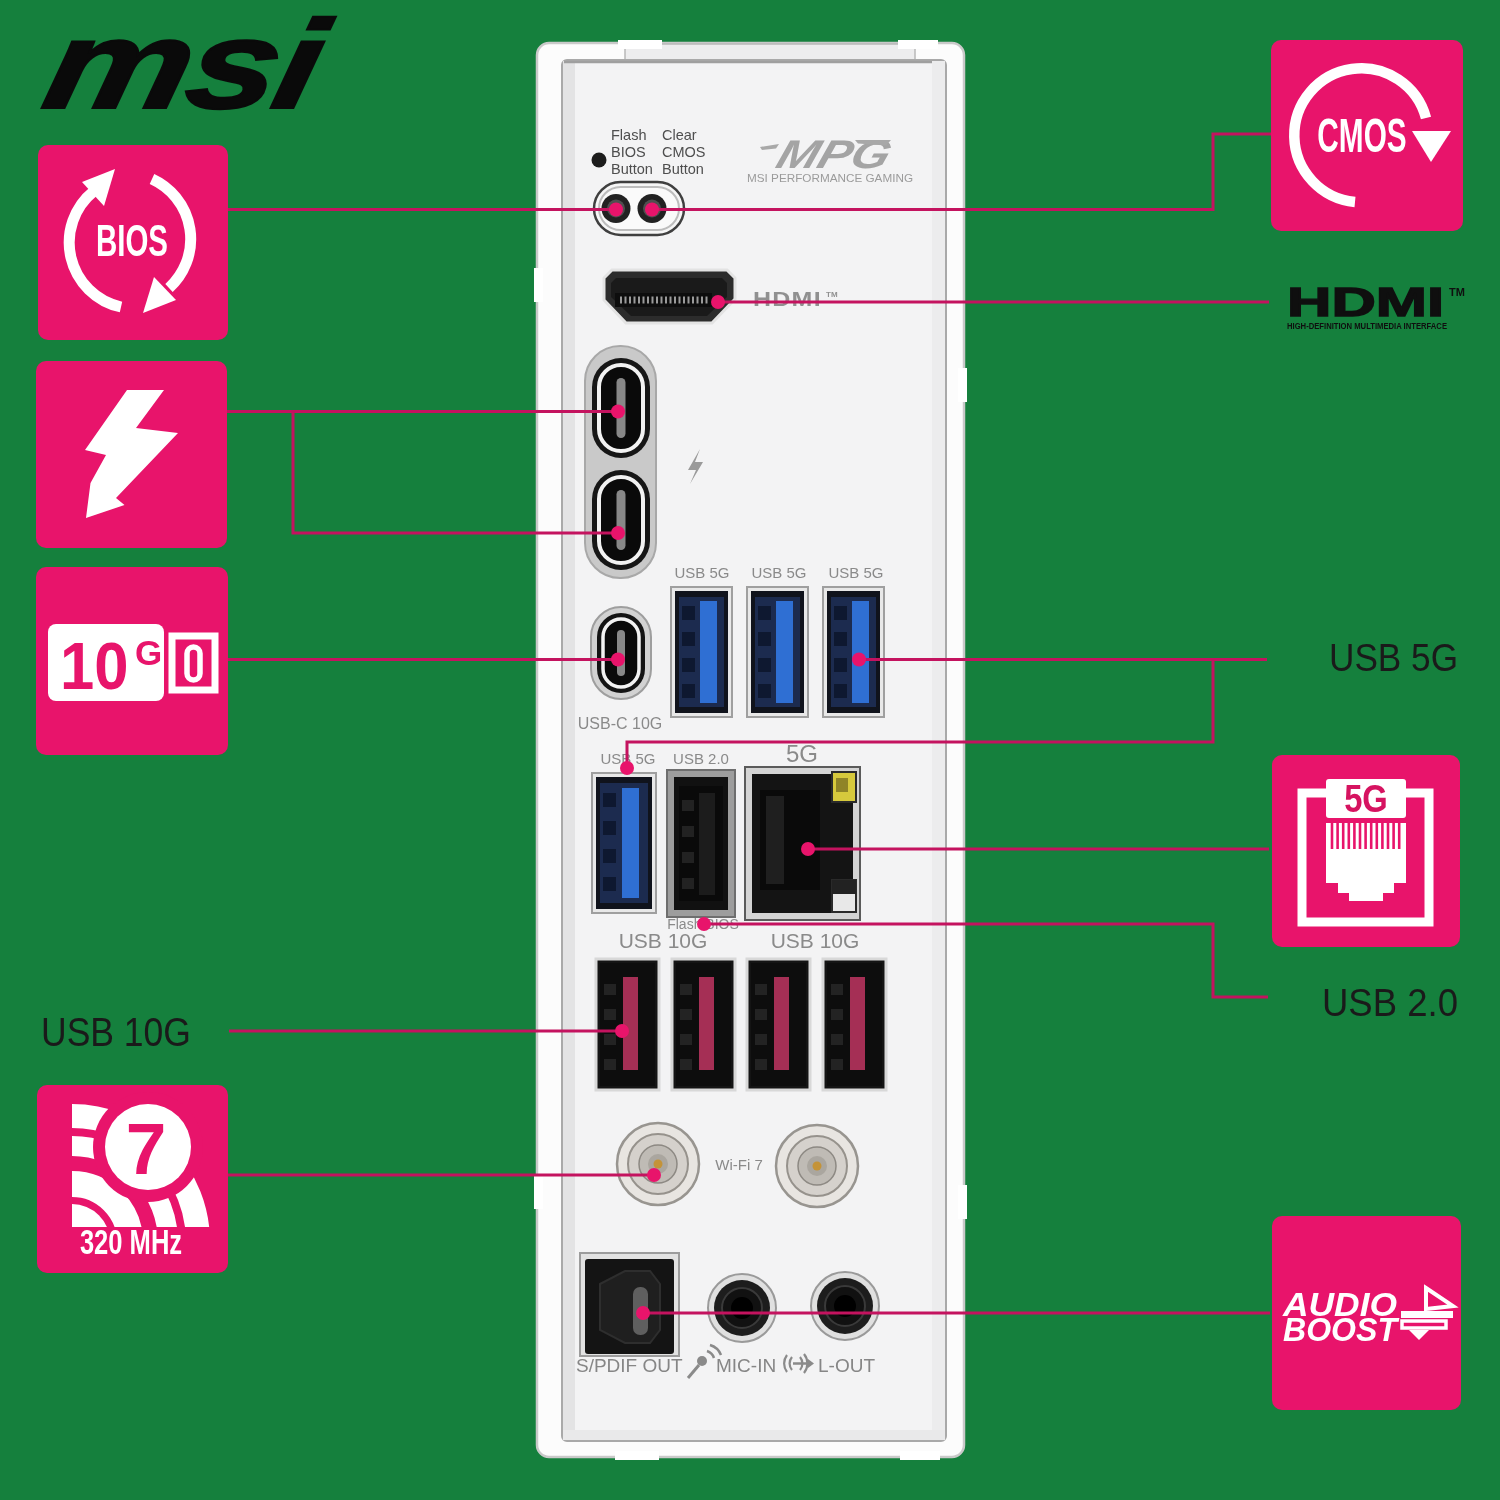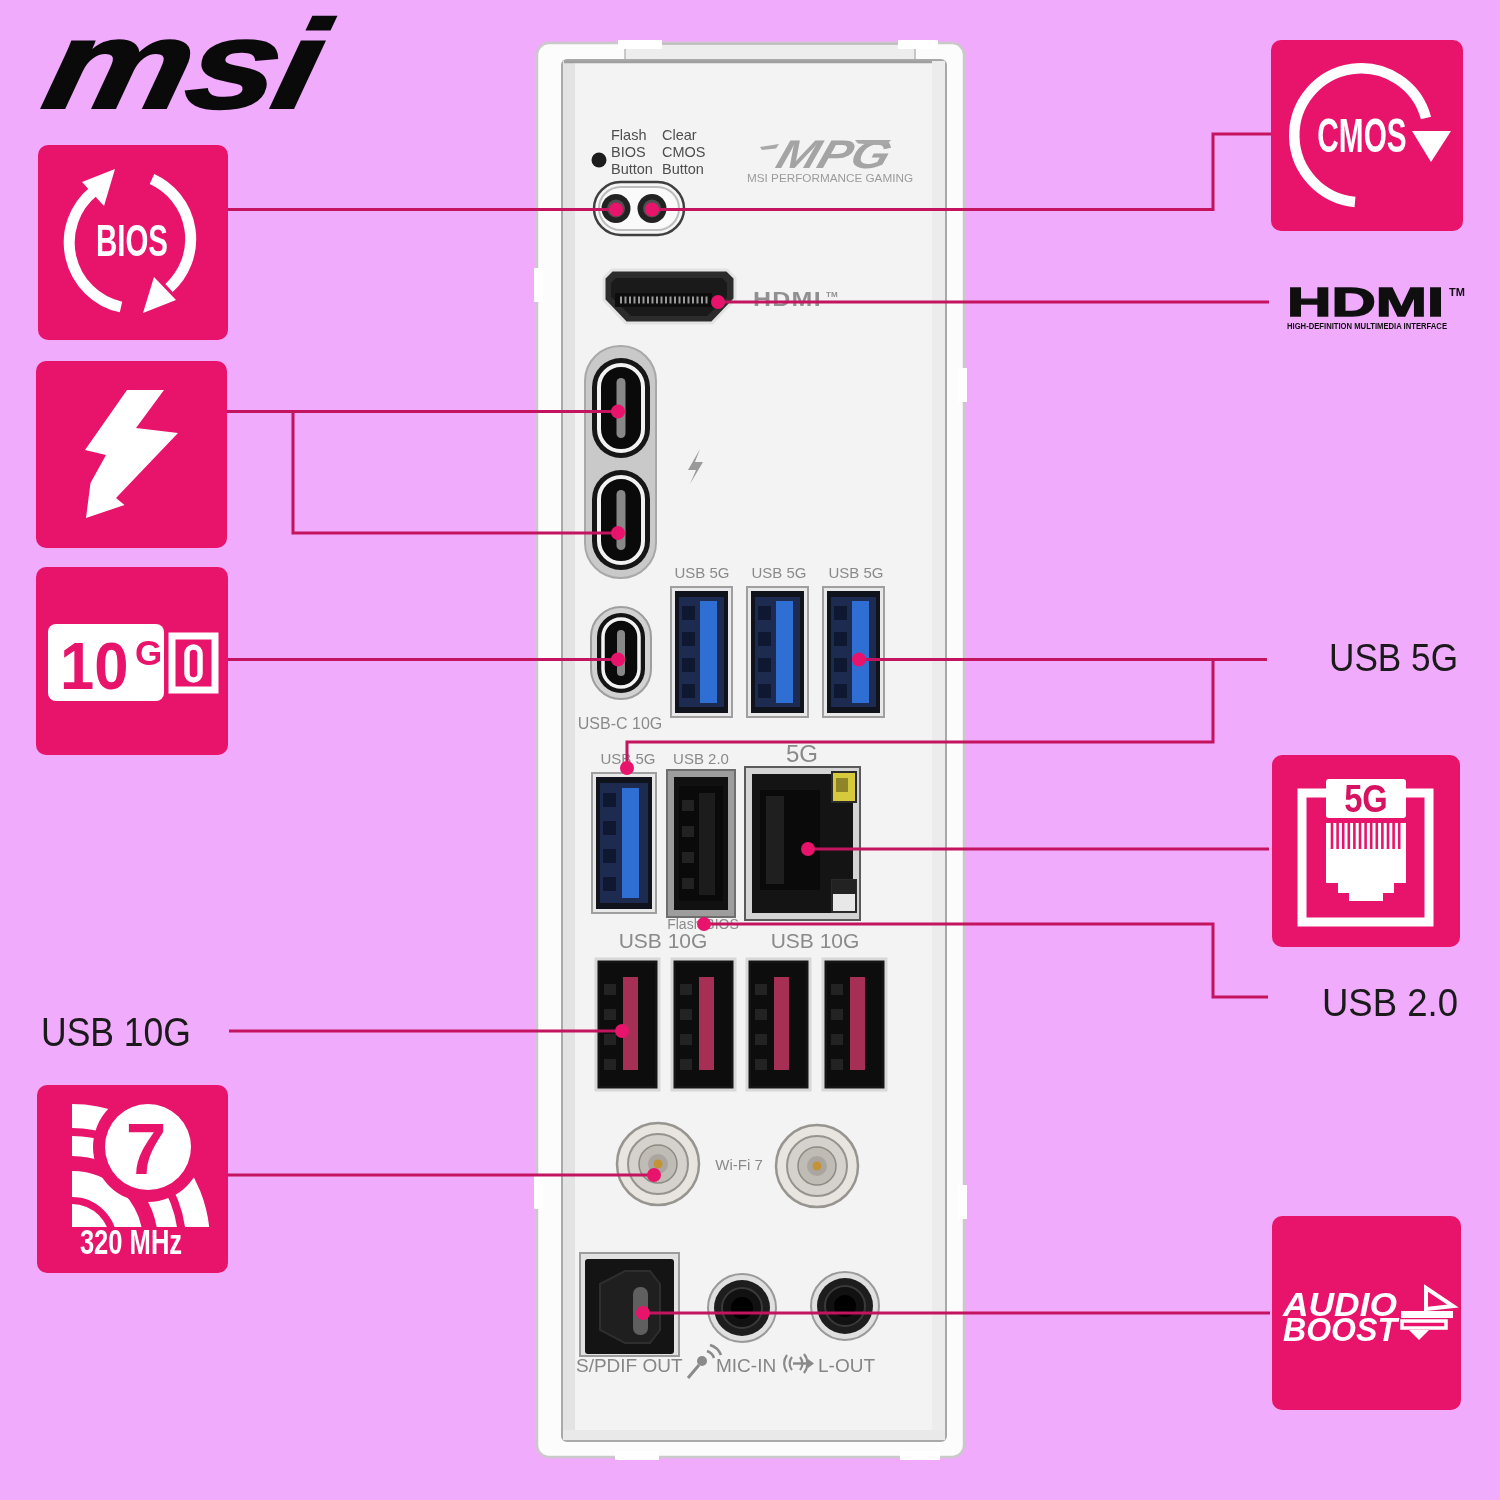--- a/index.html
+++ b/index.html
@@ -1,16 +1,16 @@
 <!DOCTYPE html>
 <html><head>
 <meta charset="utf-8">
 <style>
   html,body{margin:0;padding:0;background:#ffffff;}
-  #page{position:relative;width:1500px;height:1500px;background:#f0abfc;overflow:hidden;
+  #page{position:relative;width:1500px;height:1500px;background:#15803d;overflow:hidden;
         font-family:"Liberation Sans", sans-serif;}
   svg{position:absolute;left:0;top:0;}
 </style>
 </head>
 <body>
 <div id="page">
 <svg width="1500" height="1500" viewBox="0 0 1500 1500">
 
   <g id="panel">
     <rect x="537" y="43" width="427" height="1414" rx="12" fill="#fcfcfc" stroke="#c9c9c9" stroke-width="2.5"></rect>

